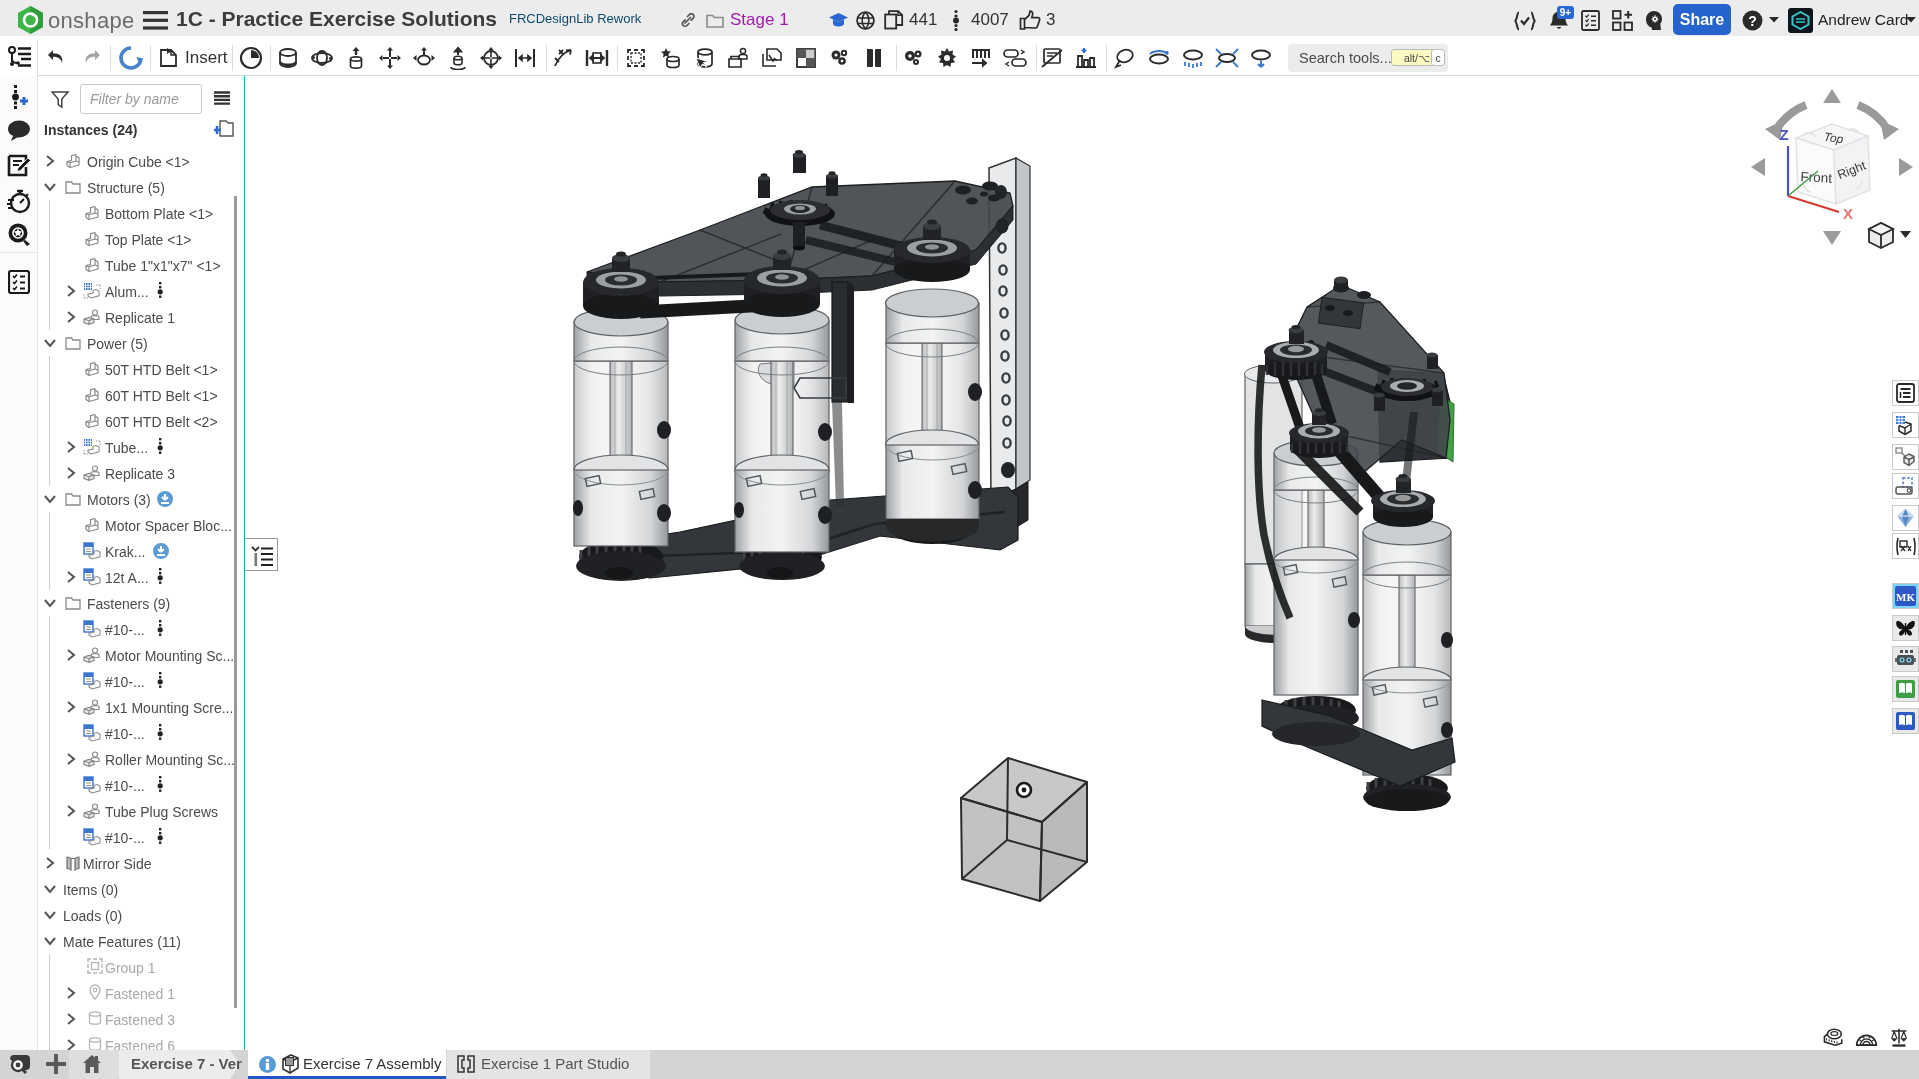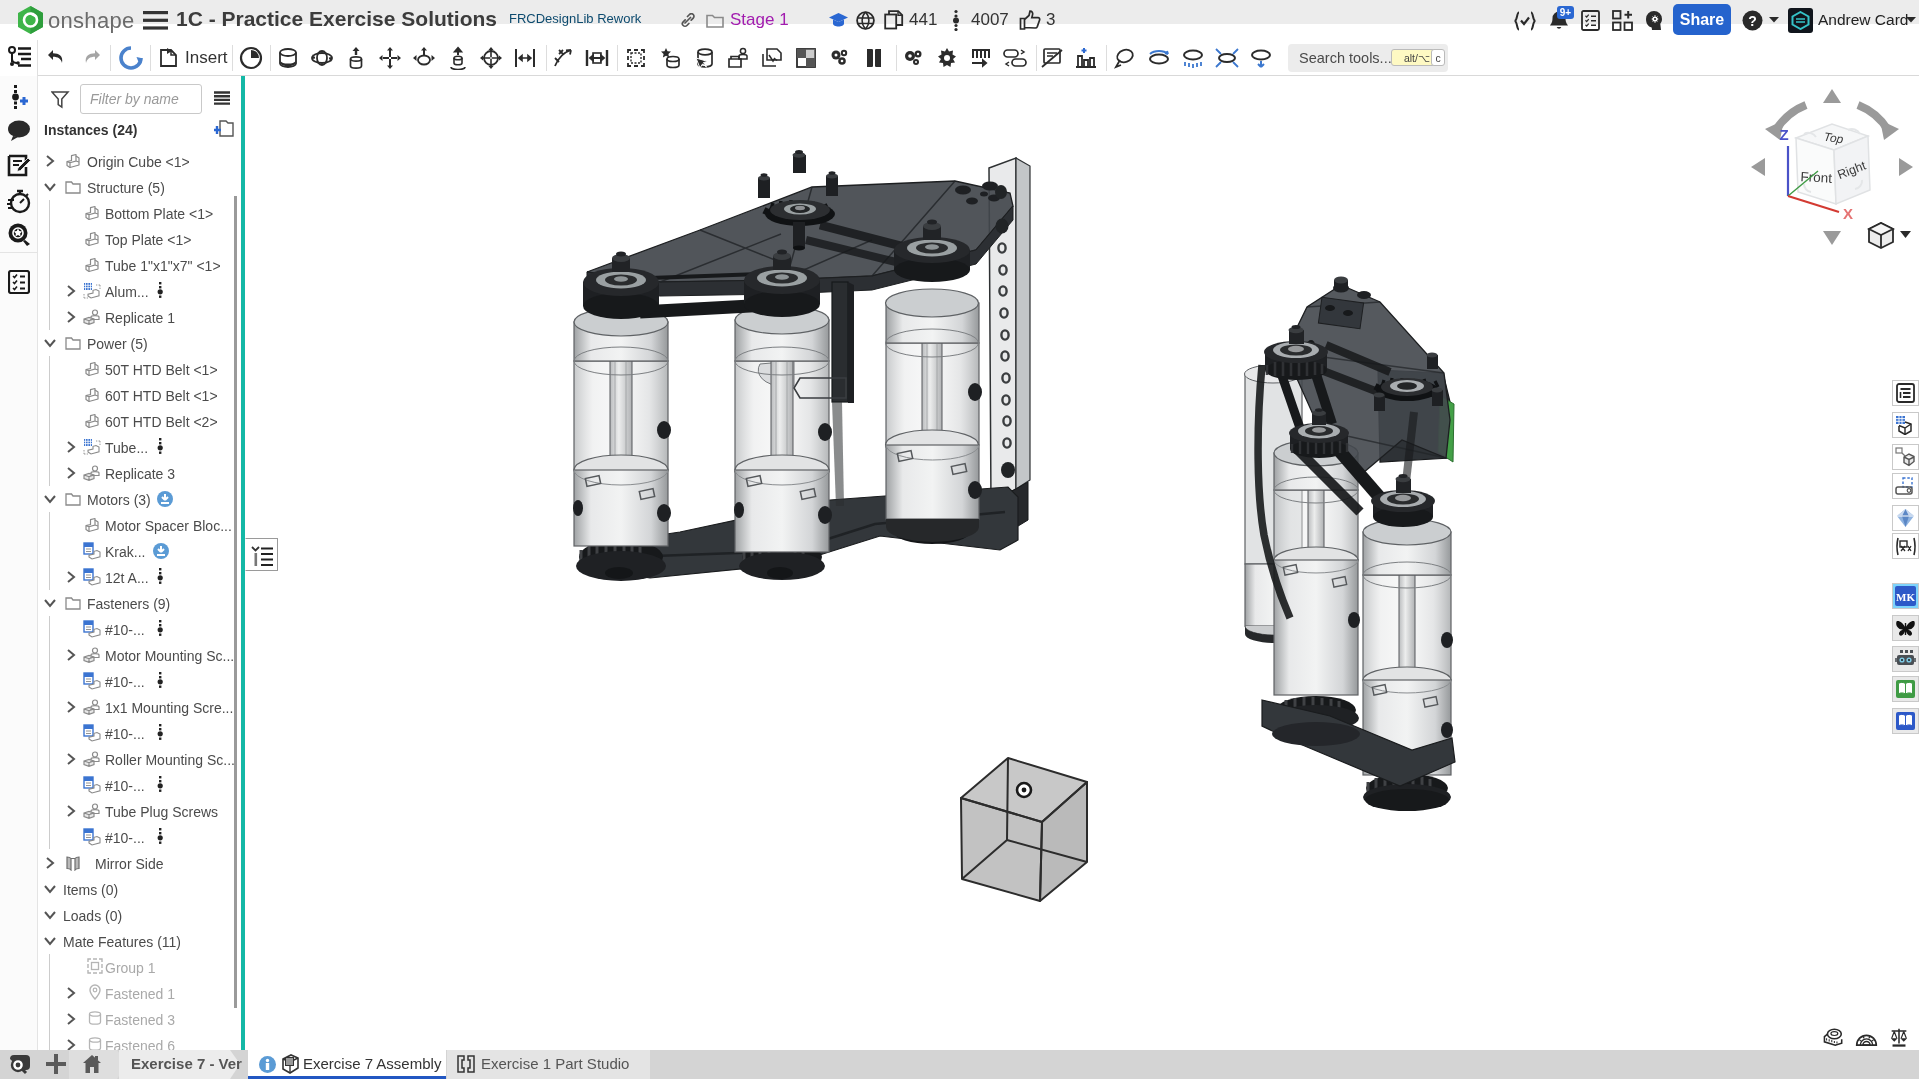--- a/index.html
+++ b/index.html
@@ -1,22 +1,22 @@
 <!DOCTYPE html>
 <html><head>
 <meta charset="utf-8">
 <style>
 * { margin:0; padding:0; box-sizing:border-box; }
 html,body { width:1919px; height:1079px; overflow:hidden; background:#fff;
   font-family:"Liberation Sans", sans-serif; }
-#topbar { position:absolute; left:0; top:0; width:1919px; height:24px; background:#ececec; }
+#topbar { position:absolute; left:0; top:0; width:1919px; height:36px; background:#ececec; }
 #toolbar { position:absolute; left:38px; top:40px; width:1881px; height:36px; background:#fff; border-bottom:1px solid #d9d9d9; }
 #tabactive { position:absolute; left:0; top:40px; width:38px; height:36px; background:#fff; border-right:1px solid #e0e0e0; }
 #leftstrip { position:absolute; left:0; top:76px; width:38px; height:974px; background:#fbfbfb; border-right:1px solid #e4e4e4; }
-#panel { position:absolute; left:39px; top:76px; width:206px; height:974px; background:#fff; border-right:4px solid #14b8a6; overflow:hidden; }
+#panel { position:absolute; left:39px; top:76px; width:206px; height:974px; background:#fff; border-right:1px solid #14b8a6; overflow:hidden; }
 .t { position:absolute; font-size:14px; color:#4b4b4b; white-space:nowrap; }
 .gy { color:#a9a9a9; }
 #viewport { position:absolute; left:246px; top:77px; width:1673px; height:973px; background:#fff; }
 #bottombar { position:absolute; left:0; top:1050px; width:1919px; height:29px; background:#d4d4d4; }
 .ic { position:absolute; }
 svg { display:block; }
 </style>
 </head>
 <body>
 <div id="topbar">
@@ -498,21 +498,21 @@
 <div class="t" style="left:48px;top:520px;">Fasteners (9)</div>
 <div class="t" style="left:66px;top:546px;">#10-...</div>
 <div class="t" style="left:66px;top:572px;">Motor Mounting Sc...</div>
 <div class="t" style="left:66px;top:598px;">#10-...</div>
 <div class="t" style="left:66px;top:624px;">1x1 Mounting Scre...</div>
 <div class="t" style="left:66px;top:650px;">#10-...</div>
 <div class="t" style="left:66px;top:676px;">Roller Mounting Sc...</div>
 <div class="t" style="left:66px;top:702px;">#10-...</div>
 <div class="t" style="left:66px;top:728px;">Tube Plug Screws</div>
 <div class="t" style="left:66px;top:754px;">#10-...</div>
-<div class="t" style="left:56px;top:780px;">Mirror Side</div>
+<div class="t" style="left:44px;top:780px;">Mirror Side</div>
 <div class="t" style="left:24px;top:806px;">Items (0)</div>
 <div class="t" style="left:24px;top:832px;">Loads (0)</div>
 <div class="t" style="left:24px;top:858px;">Mate Features (11)</div>
 <div class="t gy" style="left:66px;top:884px;">Group 1</div>
 <div class="t gy" style="left:66px;top:910px;">Fastened 1</div>
 <div class="t gy" style="left:66px;top:936px;">Fastened 3</div>
 <div class="t gy" style="left:66px;top:962px;">Fastened 6</div>
 </div>
 <div id="viewport">
 <svg style="position:absolute;left:0;top:0" width="1673" height="973" viewBox="246 77 1673 973">

